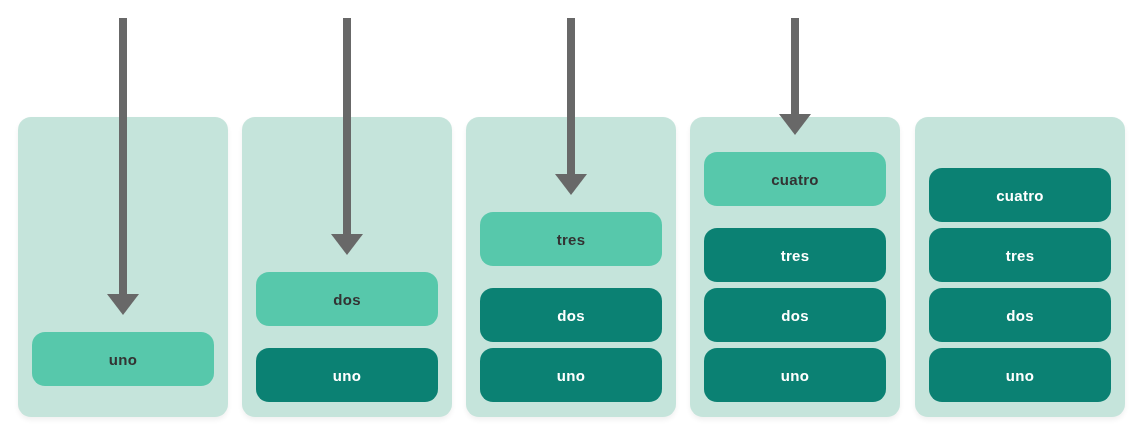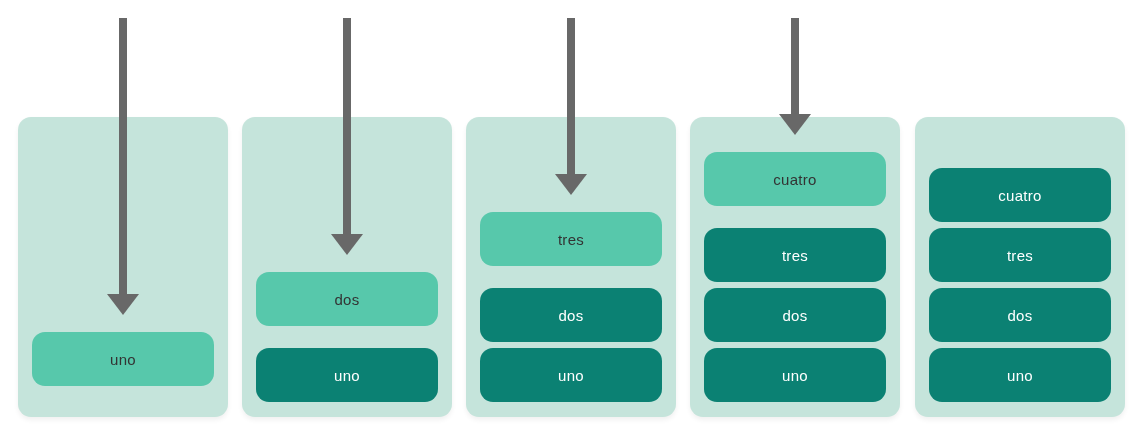--- a/index.html
+++ b/index.html
@@ -20,21 +20,21 @@
     border-radius: 13px;
     box-shadow: 0 3px 5px rgba(0,0,0,0.06);
   }
   .stack-block {
     position: absolute;
     border-radius: 13px;
     display: flex;
     align-items: center;
     justify-content: center;
     font-size: 15px;
-    font-weight: 400;
+    font-weight: 700;
     letter-spacing: 0.3px;
   }
   .arrow-shaft {
     position: absolute;
     width: 8px;
   }
   .arrow-head {
     position: absolute;
     width: 0;
     height: 0;

